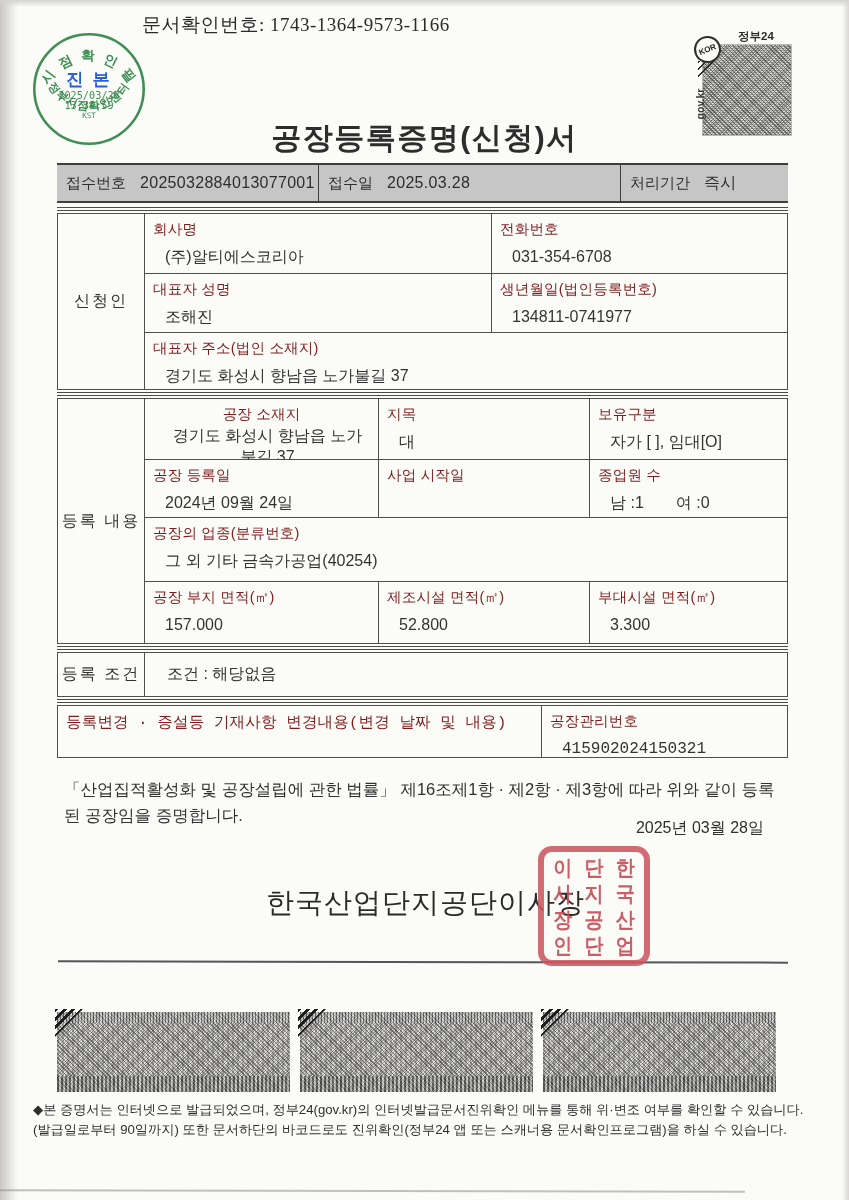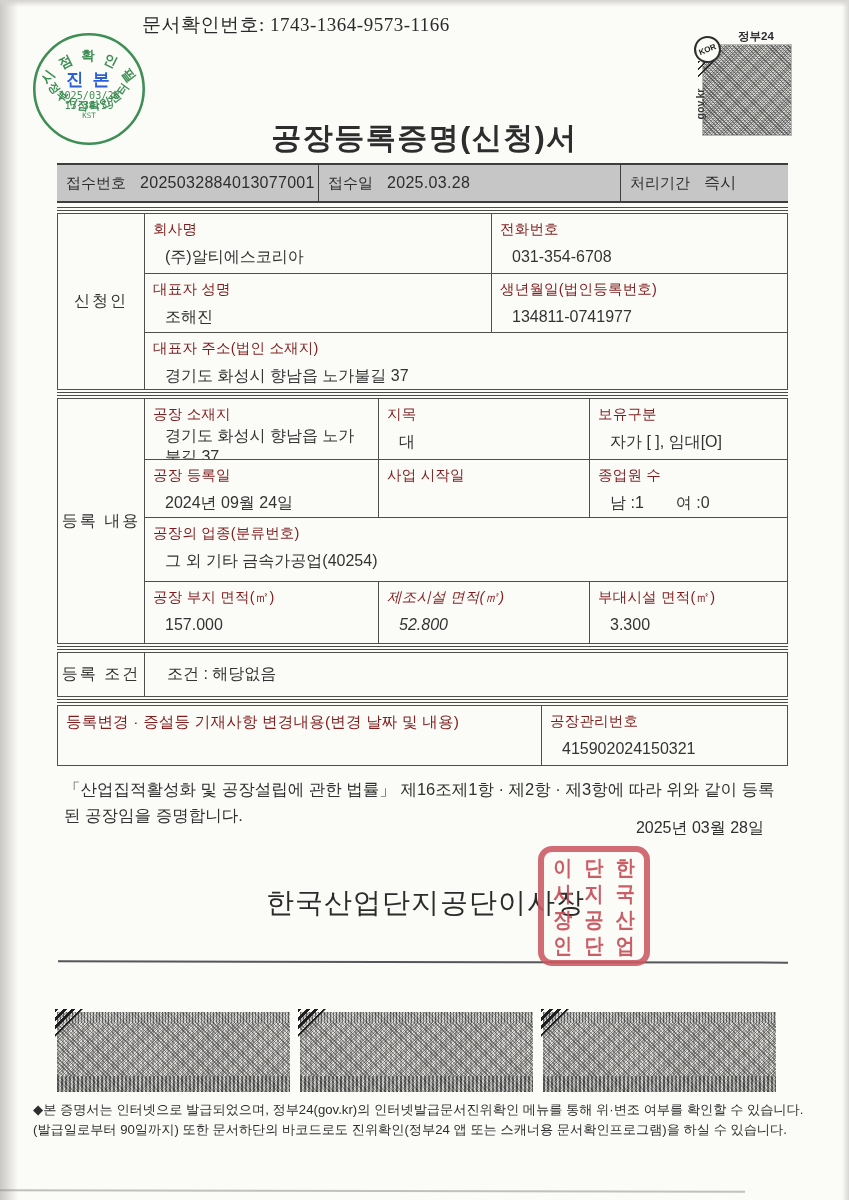--- a/index.html
+++ b/index.html
@@ -67,21 +67,21 @@
   .bl{border-left:1.6px solid #4f4f4d;} .bt{border-top:1.6px solid #4f4f4d;}
   .sec-label{display:flex;align-items:center;justify-content:center;font-size:16px;
     color:#333;letter-spacing:2px;}
 
   .applicant{left:57px;top:213px;width:731px;height:177px;
     grid-template-columns:86px 347px 1fr;grid-template-rows:59px 59px 1fr;}
   .reg{left:57px;top:398px;width:731px;height:246px;
     grid-template-columns:86px 234px 211px 1fr;grid-template-rows:60px 58px 64px 1fr;}
   .cond{left:57px;top:652px;width:731px;height:45px;grid-template-columns:86px 1fr;}
   .cond .condval{display:flex;align-items:center;font-size:16px;padding-left:22px;}
-  .chg{left:57px;top:705px;width:731px;height:61px;grid-template-columns:483px 1fr;}
+  .chg{left:57px;top:705px;width:731px;height:53px;grid-template-columns:483px 1fr;font-family:Liberation Mono, monospace;}
 
   .statement{left:64px;top:777px;width:724px;font-size:16.5px;line-height:1.55;color:#303030;}
   .issue-date{left:456px;top:818px;width:308px;text-align:right;font-size:16px;color:#2f2f2f;}
   .issuer{left:266px;top:884px;font-size:28px;letter-spacing:1px;color:#2b2b2b;z-index:1;}
 
   .seal{left:538px;top:846px;width:112px;height:120px;border:6px solid rgba(203,88,97,.88);
     border-radius:14px;display:grid;grid-template-columns:repeat(3,1fr);
     grid-template-rows:repeat(4,1fr);direction:rtl;grid-auto-flow:column;
     padding:3px;z-index:2;background:transparent;}
   .seal-char{display:flex;align-items:center;justify-content:center;
@@ -183,21 +183,21 @@
     <div class="cell bl bt" style="grid-row:3;grid-column:2/4;">
       <span class="flabel">대표자 주소(법인 소재지)</span>
       <span class="fval">경기도 화성시 향남읍 노가불길 37</span>
     </div>
   </div>
 
   <div class="abs dline dl2"></div>
 
   <div class="abs tbl reg">
     <div class="sec-label" style="grid-row:1/5;grid-column:1;">등록 내용</div>
-    <div class="cell bl" style="grid-row:1;grid-column:2;">
+    <div class="cell bl" style="grid-row:1;grid-column:2;text-align:center;">
       <span class="flabel">공장 소재지</span>
       <span class="fval" style="padding-top:2px;">경기도 화성시 향남읍 노가불길 37</span>
     </div>
     <div class="cell bl" style="grid-row:1;grid-column:3;">
       <span class="flabel">지목</span>
       <span class="fval">대</span>
     </div>
     <div class="cell bl" style="grid-row:1;grid-column:4;">
       <span class="flabel">보유구분</span>
       <span class="fval">자가 [ ], 임대[O]</span>
@@ -215,21 +215,21 @@
       <span class="fval">남 :1　　여 :0</span>
     </div>
     <div class="cell bl bt" style="grid-row:3;grid-column:2/5;">
       <span class="flabel">공장의 업종(분류번호)</span>
       <span class="fval">그 외 기타 금속가공업(40254)</span>
     </div>
     <div class="cell bl bt" style="grid-row:4;grid-column:2;">
       <span class="flabel">공장 부지 면적(㎡)</span>
       <span class="fval">157.000</span>
     </div>
-    <div class="cell bl bt" style="grid-row:4;grid-column:3;font-style:italic;">
+    <div class="cell bl bt" style="grid-row:4;grid-column:3;">
       <span class="flabel">제조시설 면적(㎡)</span>
       <span class="fval">52.800</span>
     </div>
     <div class="cell bl bt" style="grid-row:4;grid-column:4;">
       <span class="flabel">부대시설 면적(㎡)</span>
       <span class="fval">3.300</span>
     </div>
   </div>
 
   <div class="abs dline dl3"></div>

